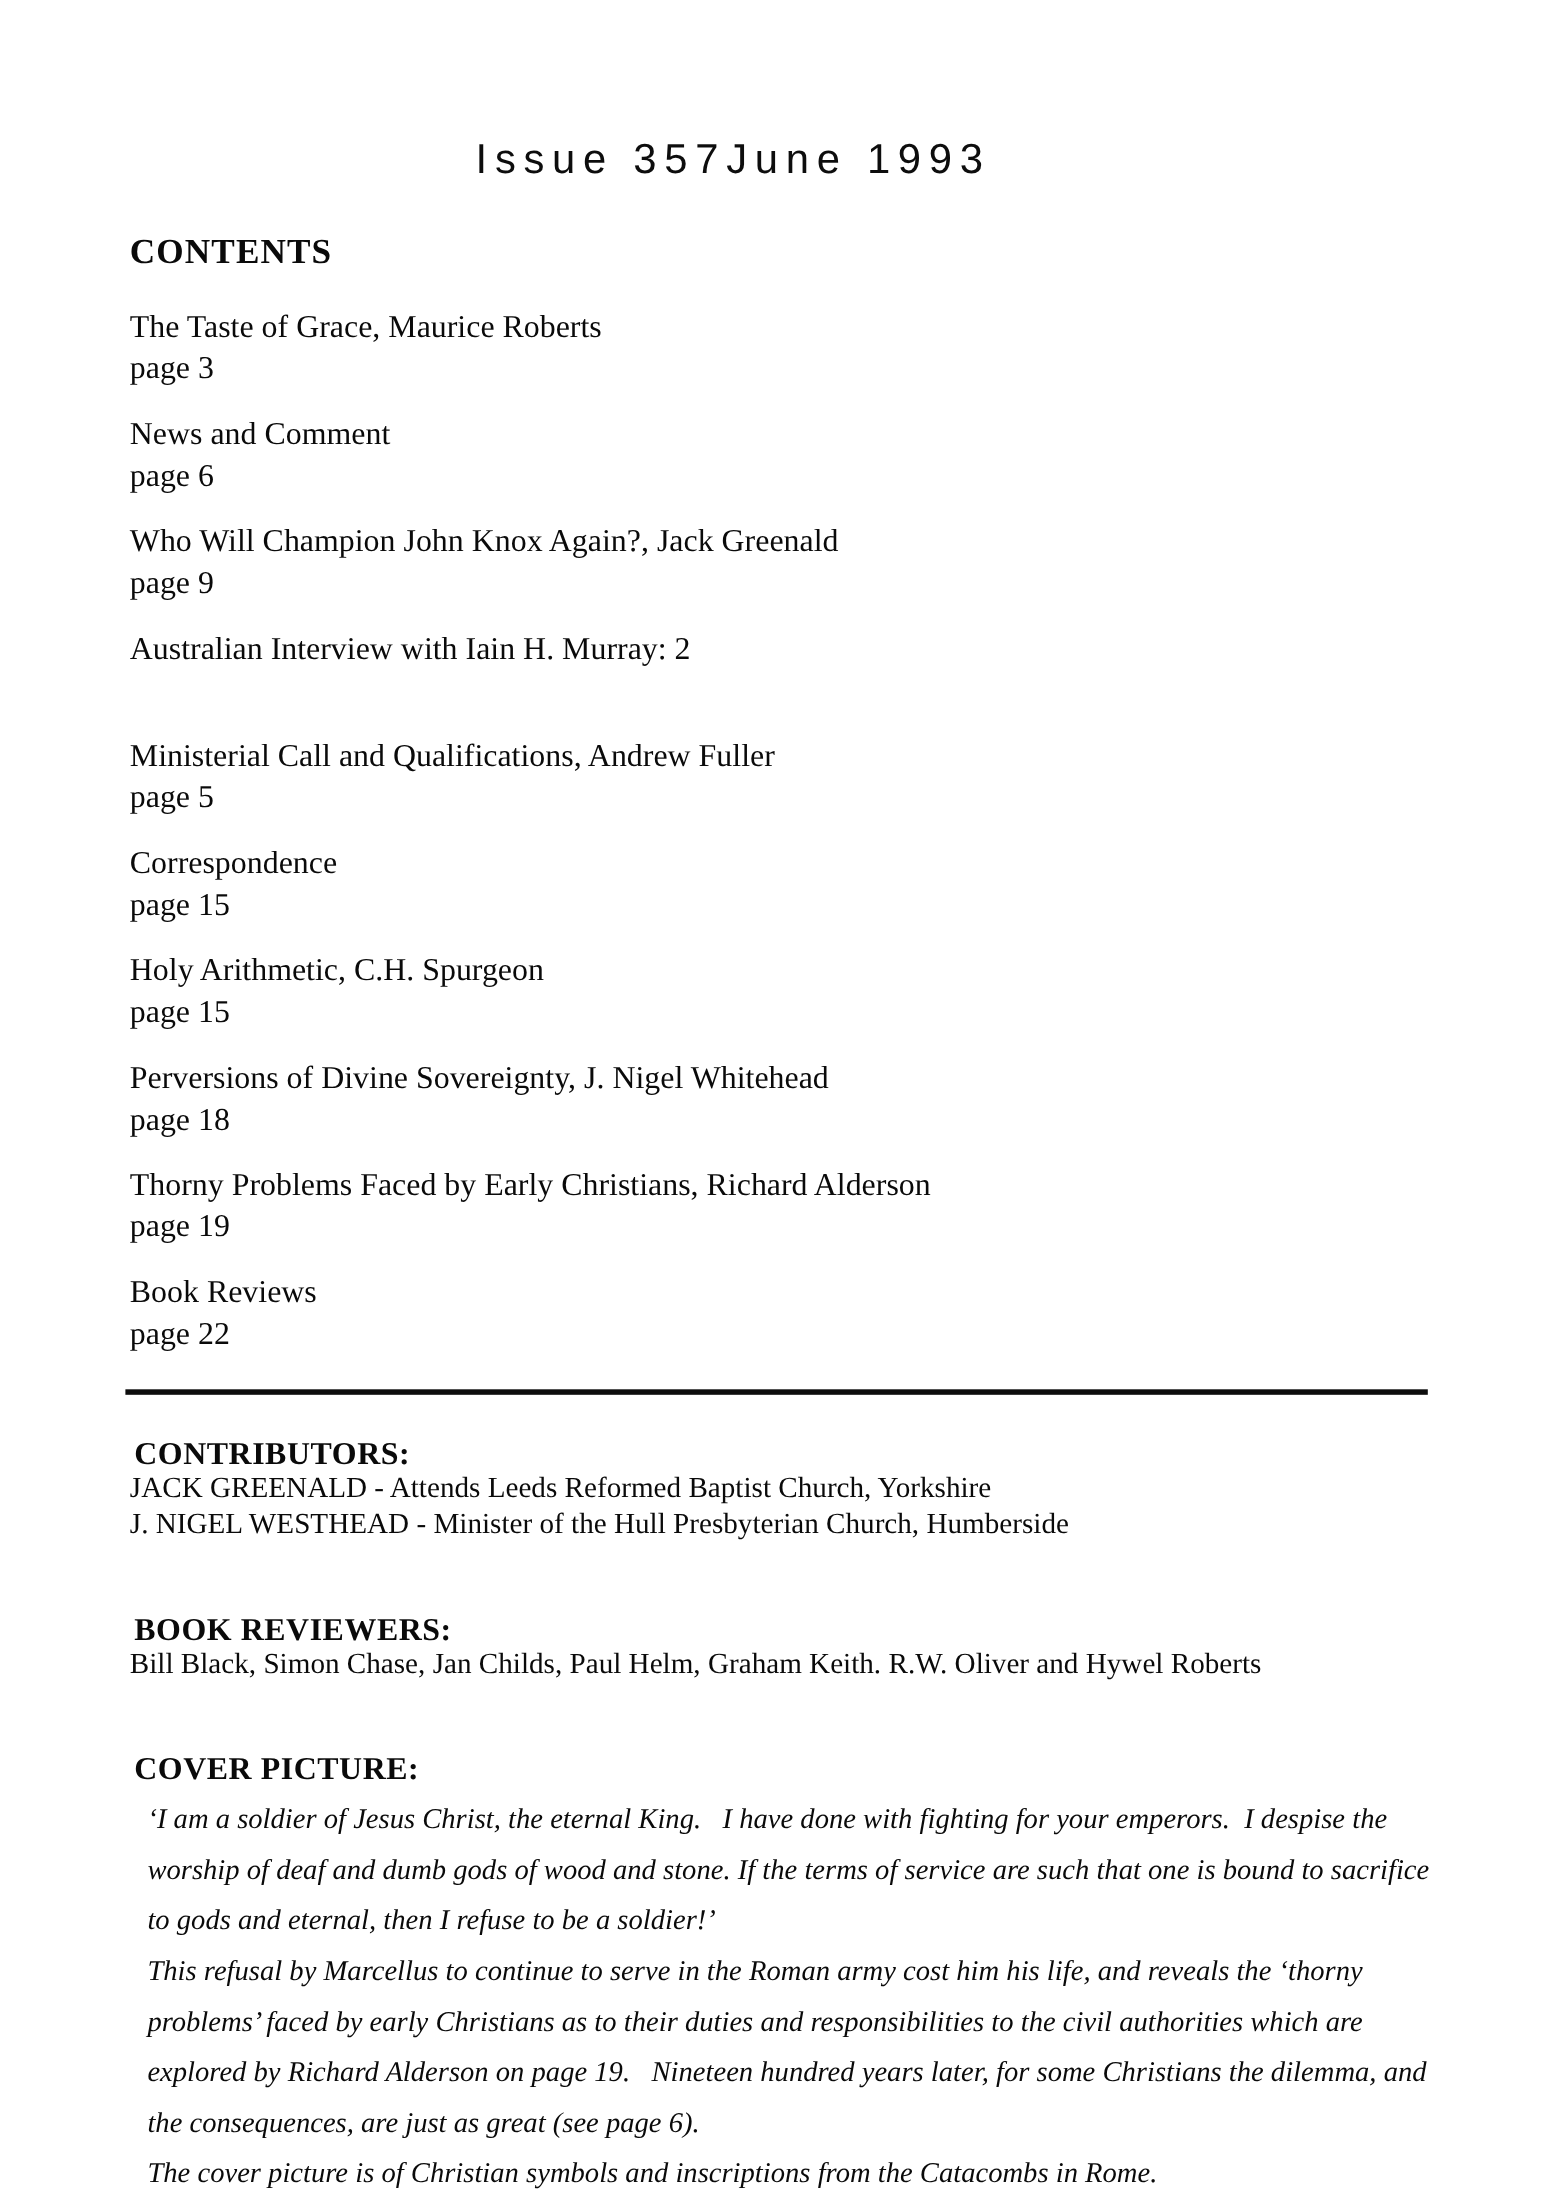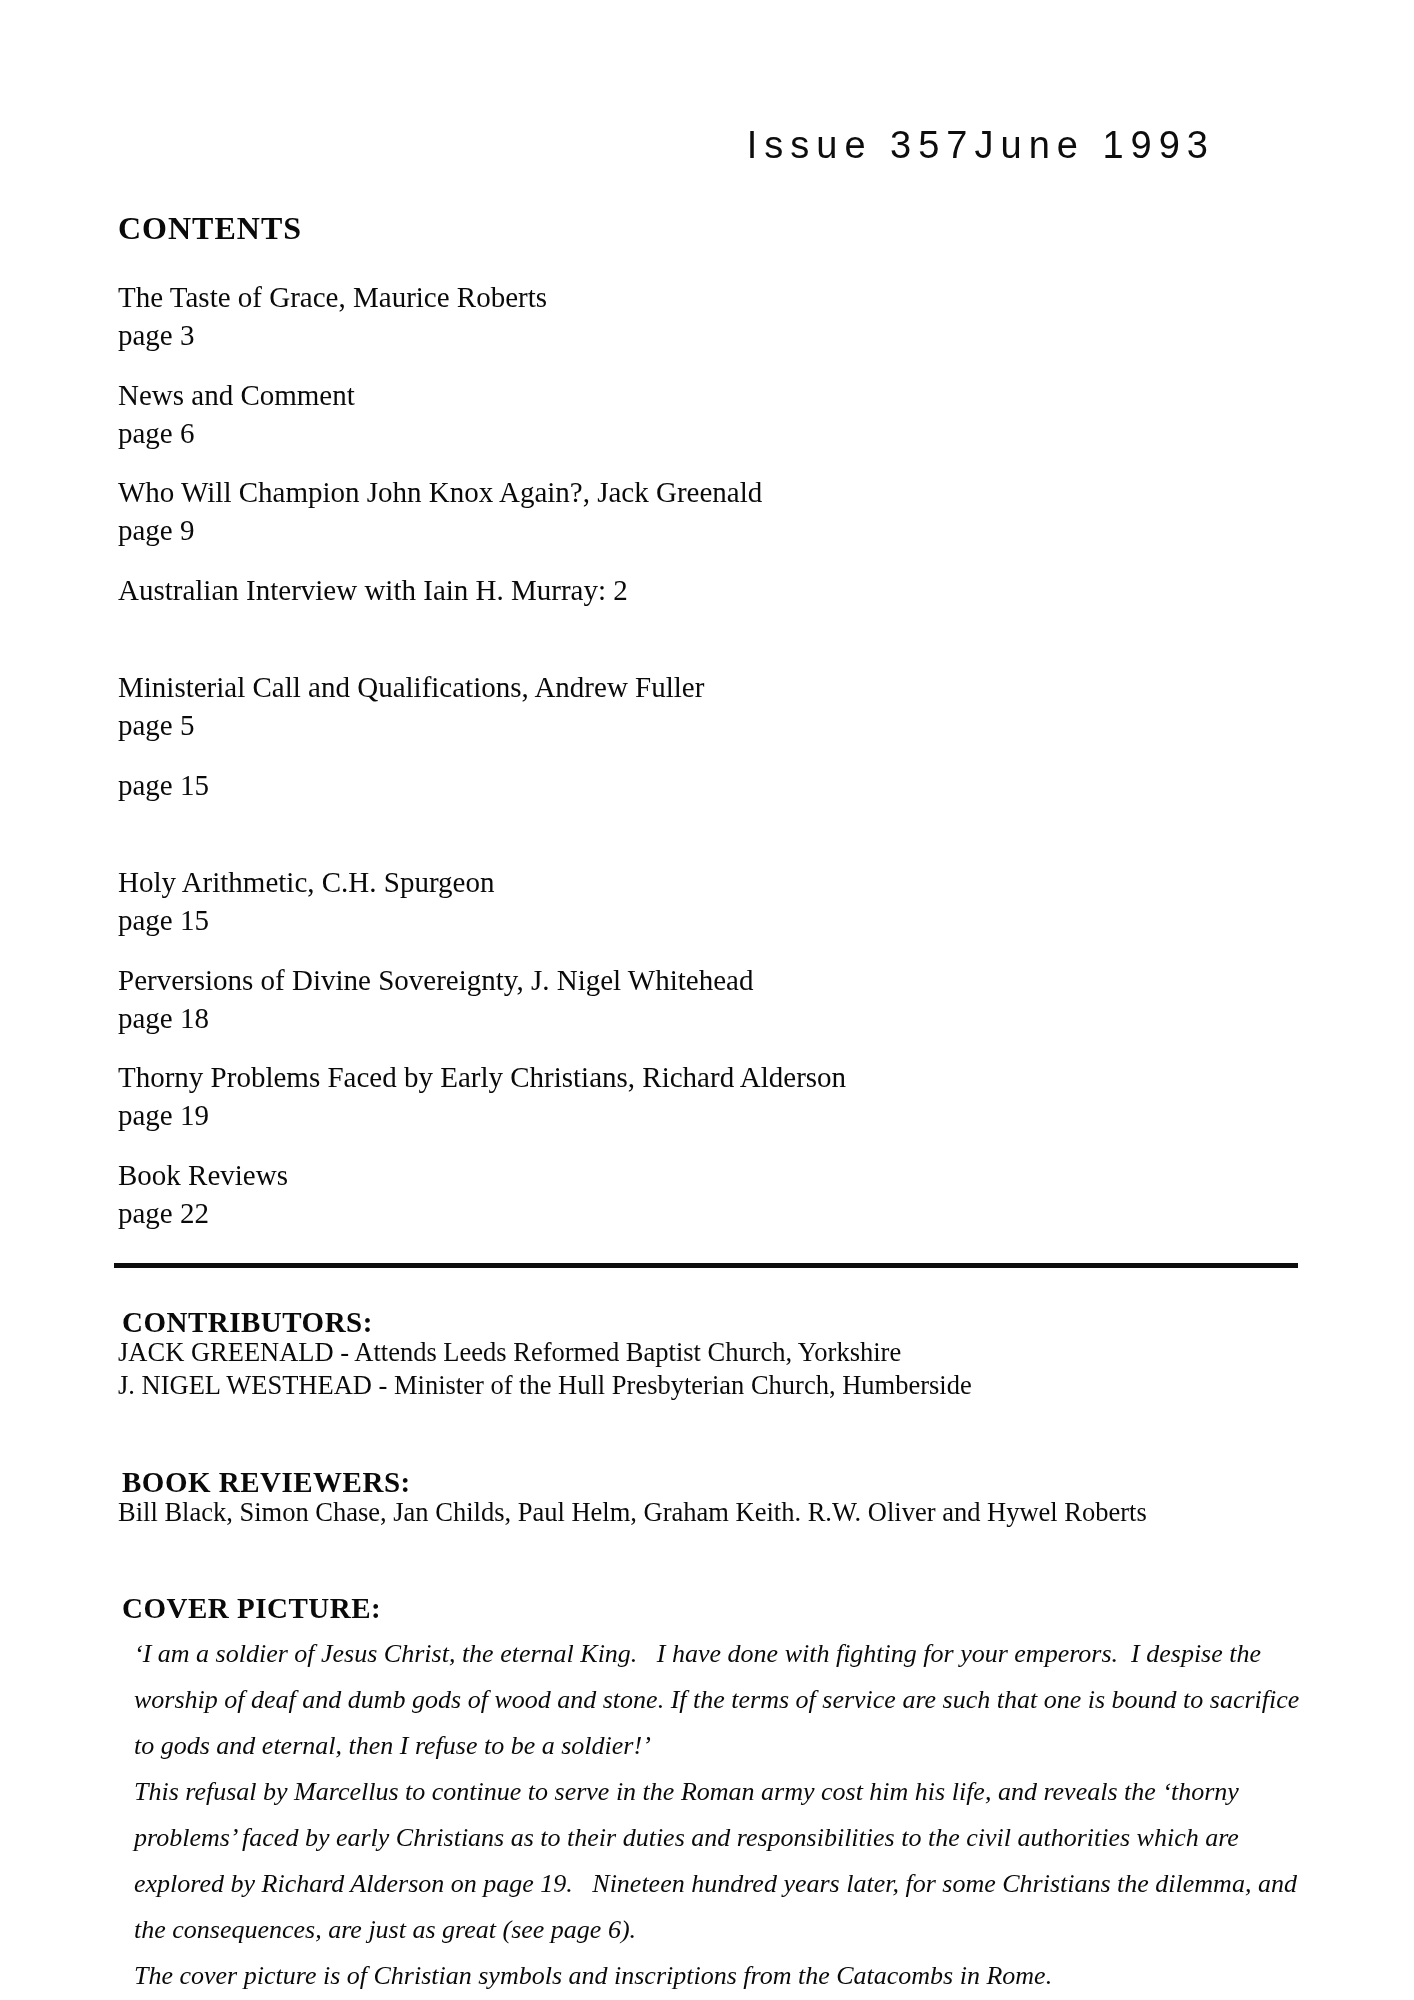--- a/index.html
+++ b/index.html
@@ -16,21 +16,21 @@
     overflow: hidden;
     font-family: "Liberation Serif", serif;
   }
   .abs { position: absolute; left: 118px; }
 
   
   .masthead {
     top: 124px;
     width: 1097px;
     display: flex;
-    justify-content: flex-end;
+    justify-content: center;
     font-family: "Liberation Sans", sans-serif;
     font-size: 38px;
     line-height: 42px;
     letter-spacing: 7px;
     color: #0d0d0d;
   }
 
   
   .contents-heading {
     top: 209px;
@@ -131,20 +131,21 @@
       <div class="it">page 9</div>
     </div>
     <div class="toc-entry">
       <div class="toc-title"><span>Australian Interview with Iain H. Murray: 2</span><span class="it"></span></div>
     </div>
     <div class="toc-entry">
       <div class="toc-title"><span>Ministerial Call and Qualifications, </span><span class="it">Andrew Fuller</span></div>
       <div class="it">page 5</div>
     </div>
     <div class="toc-entry">
+      <div class="toc-title"><span>Correspondence</span><span class="it"></span></div>
       <div class="it">page 15</div>
     </div>
     <div class="toc-entry">
       <div class="toc-title"><span>Holy Arithmetic, C.H. Spurgeon</span><span class="it"></span></div>
       <div class="it">page 15</div>
     </div>
     <div class="toc-entry">
       <div class="toc-title"><span>Perversions of Divine Sovereignty, </span><span class="it">J. Nigel Whitehead</span></div>
       <div class="it">page 18</div>
     </div>

